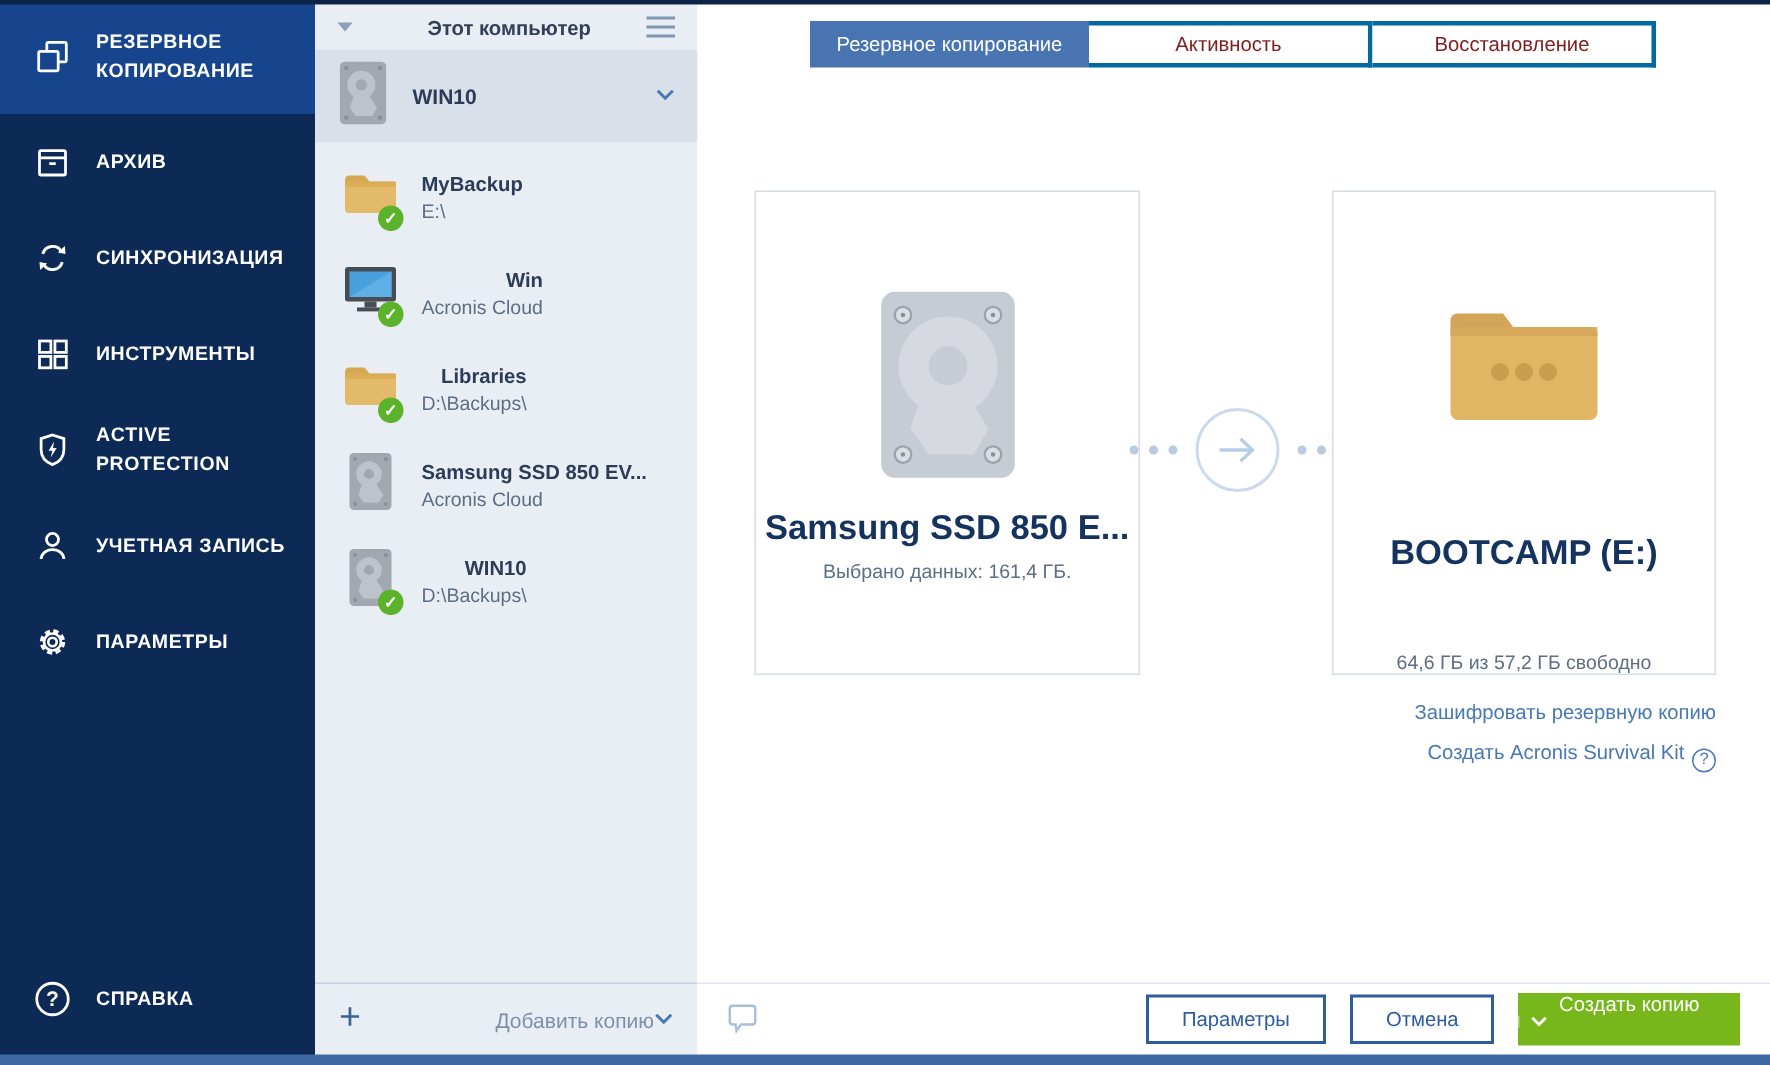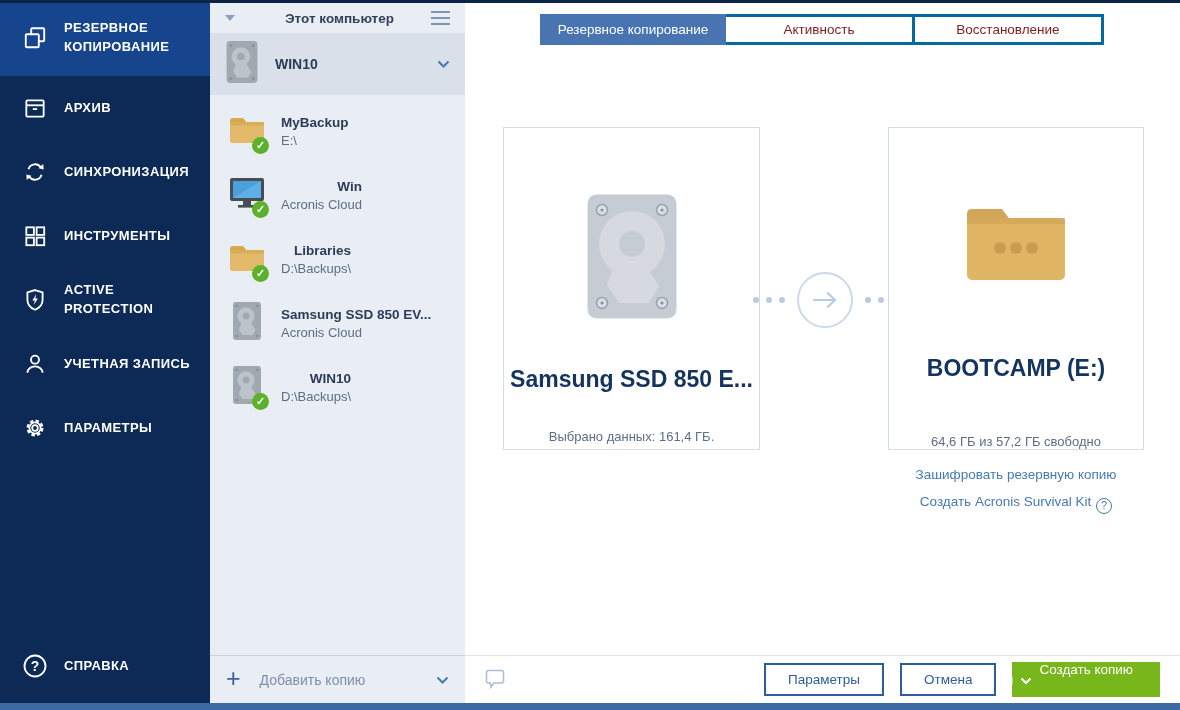--- a/index.html
+++ b/index.html
@@ -32,42 +32,42 @@
   .backup-list { padding-top:4px; }
   .backup-item { height:64px; display:flex; align-items:center; padding:0 15px; cursor:pointer; }
   .item-icon { width:44px; height:44px; position:relative; flex:none; display:flex; align-items:center; justify-content:center; }
   .badge { position:absolute; right:0; bottom:-1px; width:17px; height:17px; border-radius:50%; background:#5cb22a; color:#fff; font-size:11px; font-weight:bold; display:flex; align-items:center; justify-content:center; }
   .item-text { margin-left:12px; min-width:0; }
   .item-name { font-size:13.5px; font-weight:bold; color:#2c3c58; white-space:nowrap;text-align:right; }
   .item-loc { font-size:13px; color:#5d6e85; margin-top:3px; white-space:nowrap; }
 
   .panel-footer { position:absolute; left:0; bottom:0; width:255px; height:48px; border-top:1px solid #c8d2e1; display:flex; align-items:center; padding:0 16px; cursor:pointer; }
   .plus-glyph { font-size:25px; font-weight:400; color:#3c6296; line-height:1; margin-top:-3px; }
-  .add-label { margin-left:19px; flex:1; font-size:14px; color:#7e8fa9; }
+  .add-label { margin-left:19px; flex:1; font-size:14px; color:#7e8fa9;text-align:right; }
 
   
   .main { position:absolute; left:465px; top:3px; width:715px; height:700px; background:#fff; }
 
   .tabs { position:absolute; left:75px; top:11px; width:564px; height:31px; display:flex; }
   .tab { flex:1; display:flex; align-items:center; justify-content:center; font-size:13.5px; color:#7f1d1d; background:#fff; border:3px solid #0369a1; cursor:pointer; }
   .tab + .tab { border-left:none; }
   .tab.active { background:#4874b1; border:none; color:#fff; }
 
   .card { position:absolute; top:124px; width:257px; height:323px; background:#fff; border:1px solid #d4dce8; display:flex; flex-direction:column; align-items:center; cursor:pointer; }
-  .card.source { left:38px;gap:28px; }
+  .card.source { left:38px; }
   .card.dest { left:423px; width:256px;gap:44px; }
   .card-icon-area { margin-top:62px; height:132px; display:flex; align-items:center; justify-content:center; }
   .card-title { margin-top:16px; font-size:23px; font-weight:bold; color:#14335e; white-space:nowrap; }
   .card-sub { margin-top:8px; font-size:13px; color:#5d6e85; }
 
   .flow { position:absolute; left:300px; top:268px; width:120px; display:flex; align-items:center; justify-content:center; gap:7px; }
   .dot { width:6px; height:6px; border-radius:50%; background:#bcc9e2; flex:none; }
   .flow svg { margin:0 4px; flex:none; }
 
-  .links { position:absolute; left:423px; top:458px; width:256px; text-align:center; }
+  .links { position:absolute; left:423px; top:458px; width:256px; text-align:right; }
   .link { display:block; color:#4779b4; font-size:13.5px; line-height:27px; text-decoration:none; cursor:pointer; }
   .help-circle { display:inline-flex; align-items:center; justify-content:center; width:16px; height:16px; border:1px solid #4779b4; border-radius:50%; font-size:11px; margin-left:5px; vertical-align:-3px; }
 
   .main-footer { position:absolute; left:0; bottom:0; width:715px; height:48px; border-top:1px solid #dfe5ee; display:flex; align-items:center; }
   .bubble-wrap { margin-left:18px; cursor:pointer; display:flex; }
   .mf-spacer { flex:1; }
   .btn-outline { height:33px; padding:0 22px; border:2px solid #2d5d9f; background:#fff; color:#2d5d9f; font-size:13.5px; display:flex; align-items:center; justify-content:center; margin-right:16px; cursor:pointer; font-family:inherit; }
   .btn-primary { height:35px; background:#77b71c; color:#fff; display:flex; align-items:stretch; margin-right:20px; cursor:pointer;flex-direction:column; }
   .btn-primary .bp-label { display:flex; align-items:center; padding:0 27px; font-size:13.5px; }
   .btn-primary .bp-split { width:27px; border-left:1px solid rgba(255,255,255,.45); display:flex; align-items:center; justify-content:center; }

